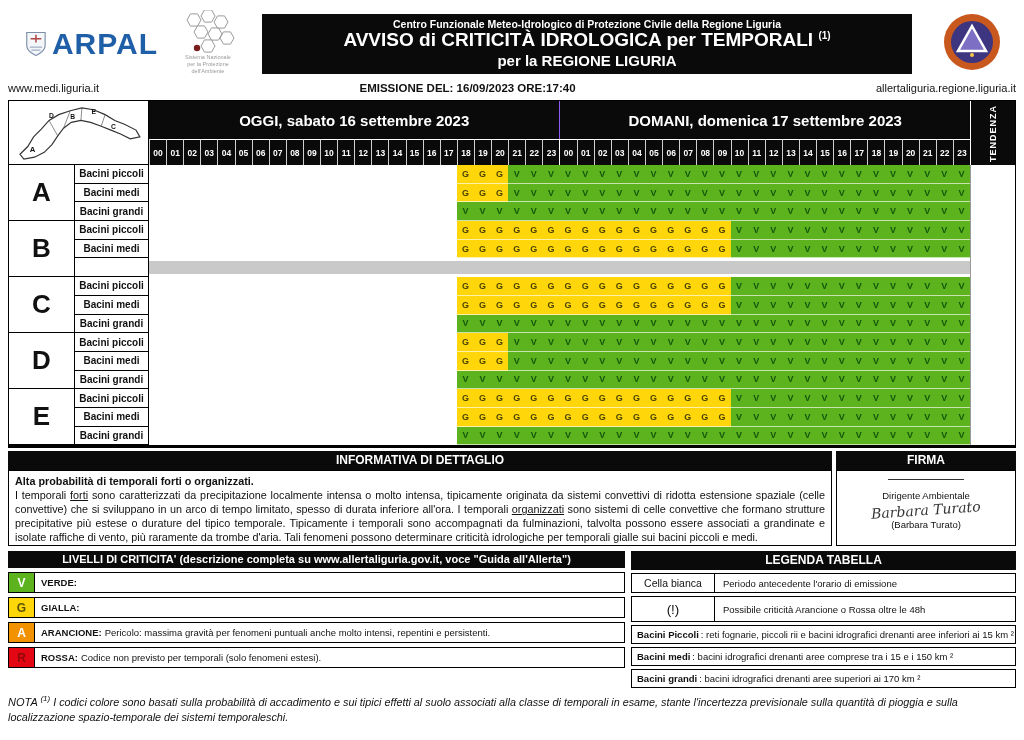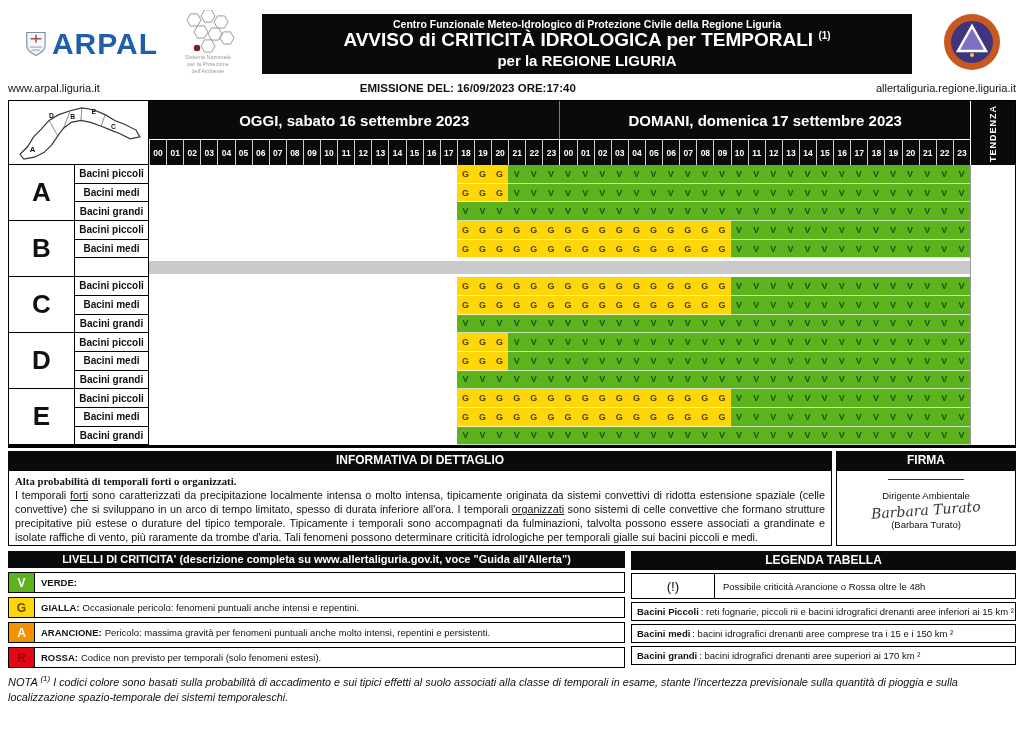--- a/index.html
+++ b/index.html
@@ -42,21 +42,21 @@
   .graycell { background:#fff; display:flex; align-items:center; }
   .graycell i { display:block; width:100%; height:13px; background:#c9c9c9; }
   .tcol { background:#fff; border-left:1px solid #999; }
 
   
   .inf-wrap { margin-top:3px; display:flex; gap:4px; }
   .inf-left { flex:1; }
   .inf-right { width:180px; display:flex; flex-direction:column; }
   .bar { background:#0a0a0a; color:#fff; font-weight:bold; font-size:12px; text-align:center; padding:2px 0 3px; }
   .inf-body { border:1px solid #000; padding:3px 6px 4px; font-size:10.8px; line-height:1.3; text-align:justify; height:76px; }
-  .inf-body .lead { font-weight:bold;font-family:Liberation Serif, serif; }
+  .inf-body .lead { font-weight:bold; }
   .firma-box { border:1px solid #000; flex:1; display:flex; flex-direction:column; align-items:center; font-size:9.5px; }
   .firma-line { width:76px; border-top:1px solid #333; margin:8px 0 10px; }
   .sig { font-family:"DejaVu Serif", serif; font-style:italic; font-size:14px; color:#333; transform:rotate(-4deg); margin:1px 0; }
 
   
   .leg-wrap { margin-top:5px; display:flex; gap:6px; align-items:flex-start; }
   .leg-left { width:617px; }
   .leg-right { flex:1; }
   .lv-row { display:flex; margin-top:4px; height:21px; }
   .lv-letter { width:27px; border:1px solid #000; display:flex; align-items:center; justify-content:center; font-weight:bold; font-size:12px; }
@@ -115,21 +115,21 @@
       <svg width="60" height="60" viewBox="0 0 60 60">
         <circle cx="30" cy="30" r="28" fill="#c9581f"></circle>
         <circle cx="30" cy="30" r="21" fill="#3d3580"></circle>
         <path d="M30,14 L44,39 L16,39 Z" fill="#7c6fc4" stroke="#ffffff" stroke-width="2.5"></path>
         <circle cx="30" cy="43" r="2" fill="#f2c94c"></circle>
       </svg>
     </div>
   </div>
 
   <div class="sites">
-    <span>www.arpal.liguria.it</span>
+    <span>www.medi.liguria.it</span>
     <span class="mid">EMISSIONE DEL: 16/09/2023 ORE:17:40</span>
     <span>allertaliguria.regione.liguria.it</span>
   </div>
 
   <div class="t-grid" id="grid">
     <div class="mapcell">
       <svg width="132" height="58" viewBox="0 0 134 60">
         <path d="M6,52 L14,44 L20,34 L28,26 L36,17 L46,11 L58,7 L70,4 L82,6 L94,11 L104,17 L114,21 L126,27 L130,34 L120,36 L110,31 L100,27 L90,23 L79,19 L69,17 L59,19 L51,25 L45,33 L39,42 L31,50 L21,55 L10,57 Z" fill="#ffffff" stroke="#333" stroke-width="1.2"></path>
         <path d="M36,17 L45,33 M58,7 L51,25 M70,4 L69,17 M94,11 L90,23" stroke="#555" stroke-width="0.7"></path>
         <text x="16" y="50" font-size="8" font-weight="bold" fill="#111">A</text>
@@ -679,21 +679,20 @@
           <div class="lv-row">
             <div class="lv-letter" style="background: rgb(92, 179, 29); color: rgb(255, 255, 255);">V</div>
             <div class="lv-text">
               <b>VERDE:</b>
             </div>
           </div>
           <div class="lv-row">
             <div class="lv-letter" style="background: rgb(255, 214, 10); color: rgb(90, 82, 0);">G</div>
             <div class="lv-text">
               <b>GIALLA:</b>
-              <span>Occasionale pericolo: fenomeni puntuali anche intensi e repentini.</span>
             </div>
           </div>
           <div class="lv-row">
             <div class="lv-letter" style="background: rgb(243, 146, 0); color: rgb(255, 255, 255);">A</div>
             <div class="lv-text">
               <b>ARANCIONE:</b>
               <span>Pericolo: massima gravità per fenomeni puntuali anche molto intensi, repentini e persistenti.</span>
             </div>
           </div>
           <div class="lv-row">
@@ -701,20 +700,24 @@
             <div class="lv-text">
               <b>ROSSA:</b>
               <span>Codice non previsto per temporali (solo fenomeni estesi).</span>
             </div>
           </div>
         </div>
     </div>
     <div class="leg-right">
       <div class="bar">LEGENDA TABELLA</div>
       <div id="legenda-rows">
+          <div class="lg-row r1">
+            <div class="lg-key">Cella bianca</div>
+            <div class="lg-val">Periodo antecedente l'orario di emissione</div>
+          </div>
           <div class="lg-row r2">
             <div class="lg-key big">(!)</div>
             <div class="lg-val">Possibile criticità Arancione o Rossa oltre le 48h</div>
           </div>
           <div class="lg-row">
             <div class="lg-full">
               <b>Bacini Piccoli</b>
               <span>: reti fognarie, piccoli rii e bacini idrografici drenanti aree inferiori ai 15 km ²</span>
             </div>
           </div>

